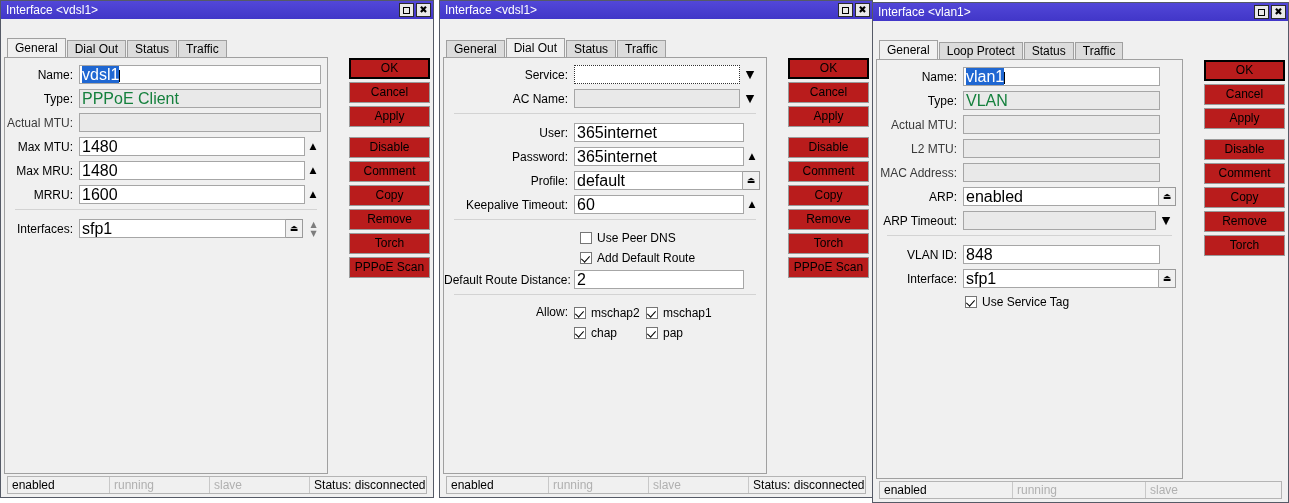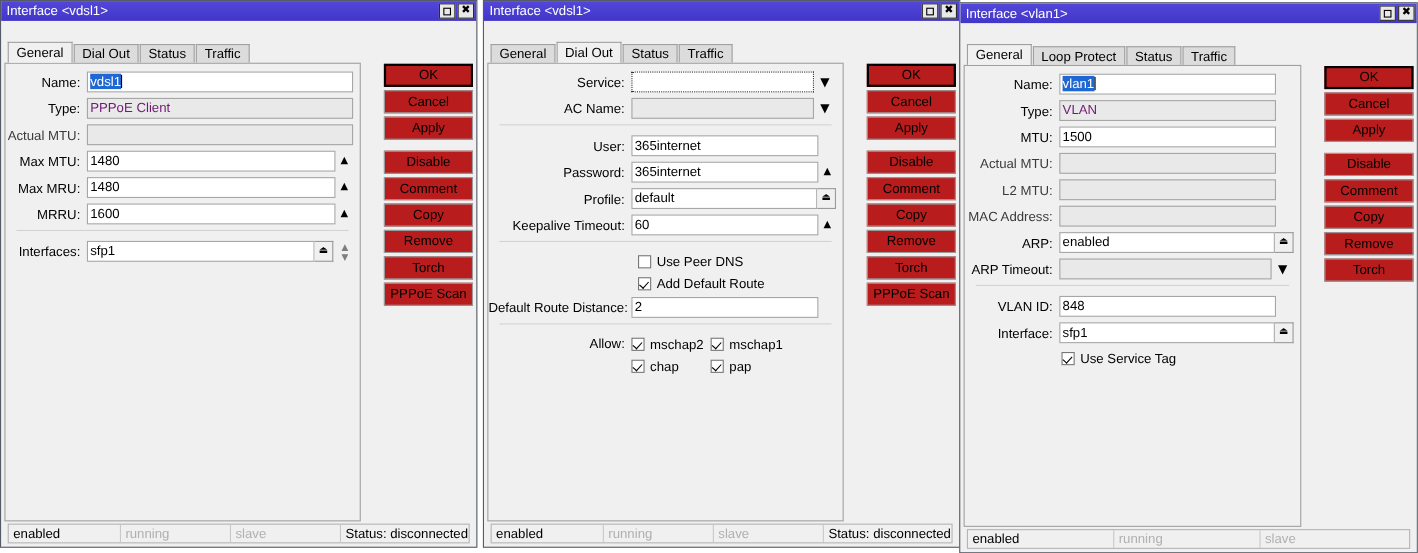--- a/index.html
+++ b/index.html
@@ -137,29 +137,29 @@
     white-space: nowrap;
     color: #000;
     flex: 0 0 auto;
   }
   .lbl.dim { color: #3a3a3a; }
   .fld {
     flex: 1 1 auto;
     height: 19px;
     background: #ffffff;
     border: 1px solid #a6a6a6;
-    font-size: 12px;
+    font-size: 16px;
     line-height: 17px;
     padding: 0 2px;
     color: #000;
     white-space: nowrap;
     overflow: hidden;
     min-width: 0;
   }
-  .fld.ro { background: #e9e9e9; color: #701a75; }
+  .fld.ro { background: #e9e9e9; color: #15803d; }
   .fld.focus { border: 1px dotted #333; }
   .fld .sel {
     background: #1f67d2;
     color: #ffffff;
   }
   .fld .caret {
     display: inline-block;
     width: 1px;
     height: 12px;
     background: #000;
@@ -492,25 +492,20 @@
             <span class="fld"><span class="sel">vlan1</span><span class="caret"></span></span>
             <span class="spin"></span>
           </div>
 
           <div class="row">
             <span class="lbl" style="width:86px">Type:</span>
             <span class="fld ro">VLAN</span>
             <span class="spin"></span>
           </div>
 
-          <div class="row">
-            <span class="lbl" style="width:86px">MTU:</span>
-            <span class="fld">1500</span>
-            <span class="spin"></span>
-          </div>
 
           <div class="row">
             <span class="lbl dim" style="width:86px">Actual MTU:</span>
             <span class="fld ro"></span>
             <span class="spin"></span>
           </div>
 
           <div class="row">
             <span class="lbl dim" style="width:86px">L2 MTU:</span>
             <span class="fld ro"></span>

